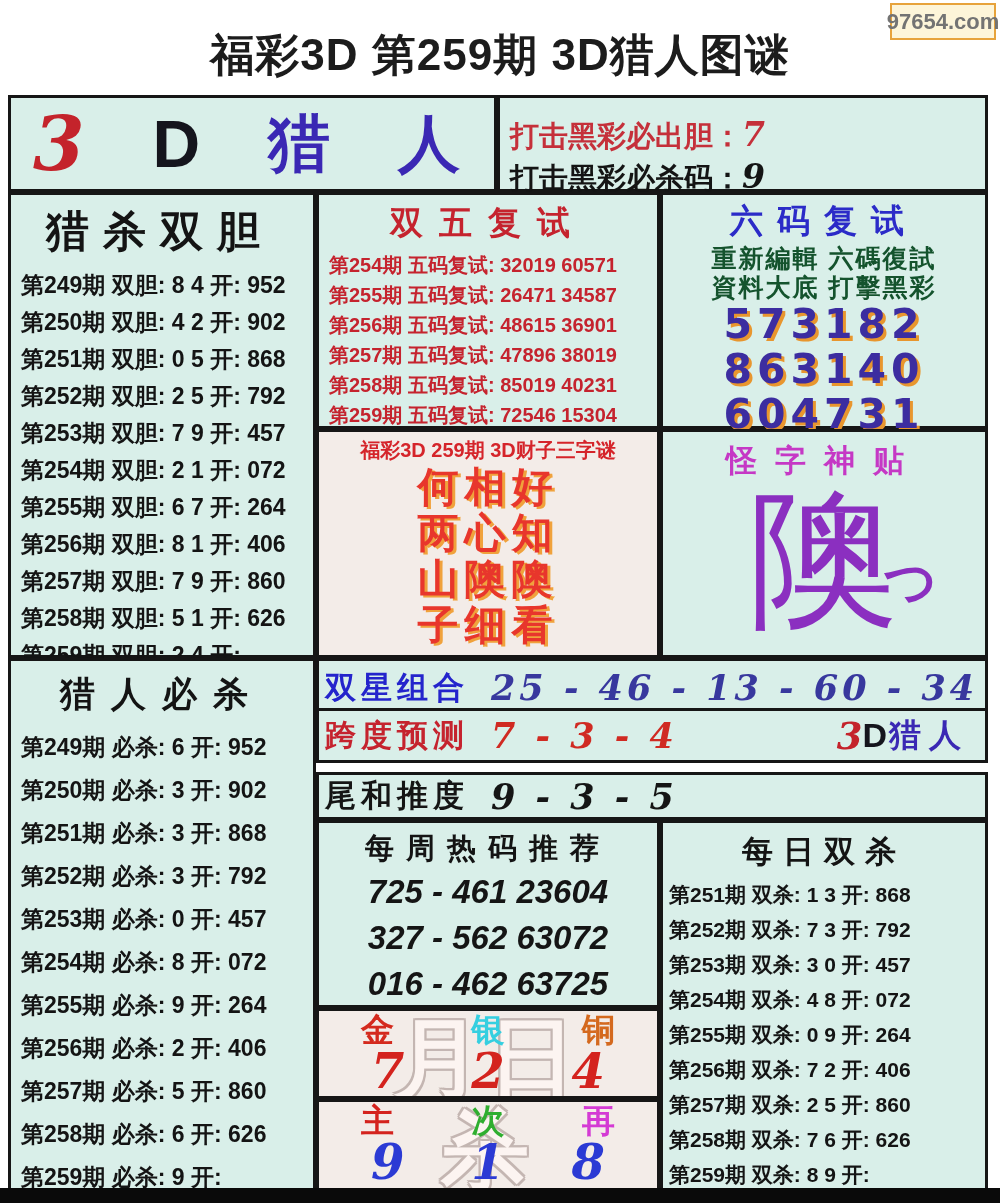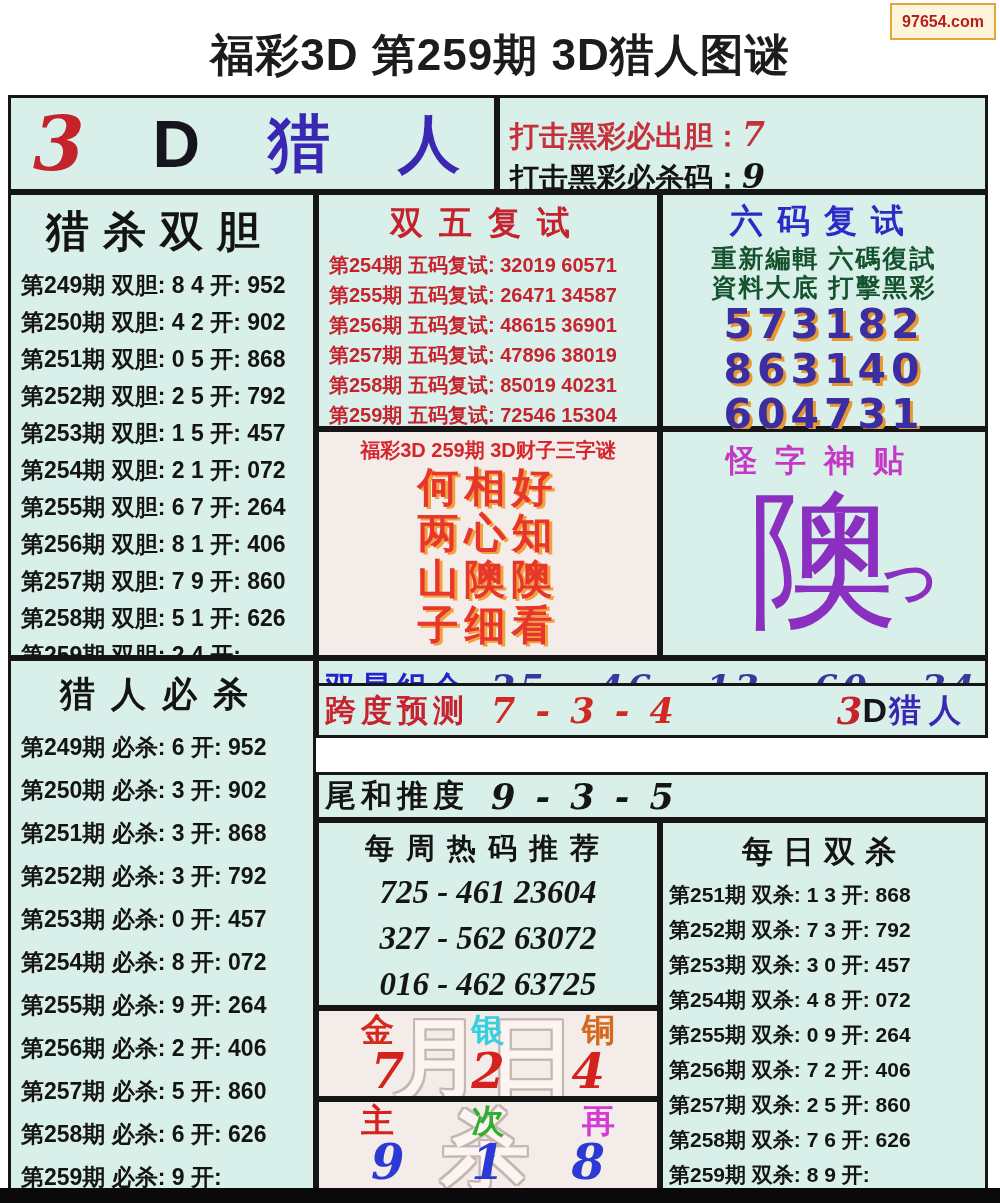--- a/index.html
+++ b/index.html
@@ -10,21 +10,21 @@
   .abs{position:absolute;box-sizing:border-box;}
   .cell{position:absolute;box-sizing:border-box;background:#d9efe9;border:3px solid #161616;}
   .pink{background:#f3ece8;}
   .ttl{text-align:center;font-weight:900;color:#141414;}
   .rows{font-weight:700;color:#141414;white-space:nowrap;}
   .rows div{padding-left:10px;}
   
   .page-title{top:26px;left:0;width:100%;text-align:center;font-size:44px;font-weight:900;color:#1c1c1c;letter-spacing:1px;}
   
   .watermark{top:3px;left:890px;width:106px;height:37px;background:#fdf5d9;border:2px solid #e7a33c;
-    color:#b91c1c;font-size:16px;font-weight:700;display:flex;align-items:center;justify-content:center;}
+    color:#737373;font-size:22px;font-weight:700;display:flex;align-items:center;justify-content:center;}
   
   .logo-cell{left:8px;top:95px;width:489px;height:97px;display:flex;align-items:center;padding:0 34px 0 22px;justify-content:space-between;}
   .logo-3{color:#c4232b;font-size:74px;font-weight:900;font-style:italic;font-family:"DejaVu Serif",serif;line-height:1;}
   .logo-D{color:#15151d;font-size:66px;font-weight:900;line-height:1;}
   .logo-cjk{color:#3a28b4;font-size:62px;font-weight:900;line-height:1;}
   
   .banner-cell{left:497px;top:95px;width:491px;height:97px;padding:17px 6px 0 10px;}
   .banner-l1{color:#c5303a;font-size:29px;font-weight:900;white-space:nowrap;}
   .banner-l1 .val{font-family:"DejaVu Serif",serif;font-style:italic;font-size:33px;}
   .banner-l2{color:#141414;font-size:29px;font-weight:900;white-space:nowrap;}
@@ -55,37 +55,37 @@
   .guaizi-cell .ttl{font-size:31px;letter-spacing:18px;color:#c538c5;margin:8px 0 0 0;}
   .guaizi-glyph{color:#8b2fc0;font-size:150px;line-height:150px;font-family:"DejaVu Serif",serif;margin-top:2px;}
   .guaizi-tail{position:absolute;right:48px;bottom:38px;color:#8b2fc0;font-size:52px;font-weight:700;}
   
   .bisha-cell{left:8px;top:658px;width:308px;height:534px;}
   .bisha-cell .ttl{font-size:35px;letter-spacing:16px;margin:10px 0 8px 0;}
   .bisha-cell .rows div{height:43px;line-height:43px;font-size:23px;}
   
   .band{left:316px;width:672px;display:flex;align-items:center;}
   .band-shuangxing{top:658px;height:59px;}
-  .band-kuadu{top:683px;height:55px;}
+  .band-kuadu{top:708px;height:55px;}
   .band-weihe{top:772px;height:48px;}
   .band-label-blue{color:#2424cc;font-size:31px;font-weight:900;letter-spacing:5px;margin-left:6px;white-space:nowrap;}
   .band-label-red{color:#c5232e;font-size:31px;font-weight:900;letter-spacing:5px;margin-left:6px;white-space:nowrap;}
   .band-label-blk{color:#151515;font-size:31px;font-weight:900;letter-spacing:5px;margin-left:6px;white-space:nowrap;}
   .band-val{font-family:"DejaVu Serif",serif;font-style:italic;font-weight:900;font-size:35px;letter-spacing:4px;margin-left:22px;white-space:nowrap;}
   .v-navy{color:#38389e;}
   .v-red{color:#d02a22;}
   .v-blk{color:#151515;}
   .mini-logo{margin-left:auto;padding-right:16px;white-space:nowrap;display:flex;align-items:center;}
   .mini-3{color:#c4232b;font-size:37px;font-weight:900;font-style:italic;font-family:"DejaVu Serif",serif;}
   .mini-D{color:#15151d;font-size:34px;font-weight:900;}
   .mini-cjk{color:#3a28b4;font-size:32px;font-weight:900;letter-spacing:8px;margin-left:2px;}
   
   .rema-cell{left:316px;top:820px;width:344px;height:188px;text-align:center;}
   .rema-cell .ttl{font-size:29px;letter-spacing:12px;margin:6px 0 0 0;}
-  .rema-row{font-family:Liberation Serif, serif;font-style:italic;font-weight:900;color:#151515;font-size:33px;line-height:46px;white-space:nowrap;}
+  .rema-row{font-family:Liberation Sans, sans-serif;font-style:italic;font-weight:900;color:#151515;font-size:33px;line-height:46px;white-space:nowrap;}
   
   .tri-cell{left:316px;width:344px;overflow:hidden;}
   .jyt-cell{top:1008px;height:91px;}
   .zcz-cell{top:1099px;height:93px;}
   .ghost{position:absolute;left:0;top:4px;width:100%;text-align:center;font-size:88px;line-height:88px;font-weight:700;
     color:#fcf4f1;letter-spacing:6px;
     text-shadow:2px 0 0 #c4b6b2,-2px 0 0 #c4b6b2,0 2px 0 #c4b6b2,0 -2px 0 #c4b6b2,2px 2px 0 #c4b6b2,-2px -2px 0 #c4b6b2,2px -2px 0 #c4b6b2,-2px 2px 0 #c4b6b2;}
   .tri-labels{position:absolute;left:0;top:2px;width:100%;display:flex;justify-content:space-between;padding:0 42px;box-sizing:border-box;}
   .tri-labels span{font-size:33px;font-weight:900;line-height:34px;}
   .tri-nums{position:absolute;left:0;top:34px;width:100%;display:flex;justify-content:space-between;padding:0 52px;box-sizing:border-box;}
@@ -122,21 +122,21 @@
   <div class="banner-l3">杀码.胆码请自己自行做好记录</div>
 </div>
 
 <div class="cell liesha-cell">
   <div class="ttl">猎杀双胆</div>
   <div class="rows">
     <div>第249期 双胆: 8 4 开: 952</div>
     <div>第250期 双胆: 4 2 开: 902</div>
     <div>第251期 双胆: 0 5 开: 868</div>
     <div>第252期 双胆: 2 5 开: 792</div>
-    <div>第253期 双胆: 1 5 开: 457</div>
+    <div>第253期 双胆: 7 9 开: 457</div>
     <div>第254期 双胆: 2 1 开: 072</div>
     <div>第255期 双胆: 6 7 开: 264</div>
     <div>第256期 双胆: 8 1 开: 406</div>
     <div>第257期 双胆: 7 9 开: 860</div>
     <div>第258期 双胆: 5 1 开: 626</div>
     <div>第259期 双胆: 2 4 开:</div>
   </div>
 </div>
 
 <div class="cell wuma-cell">

